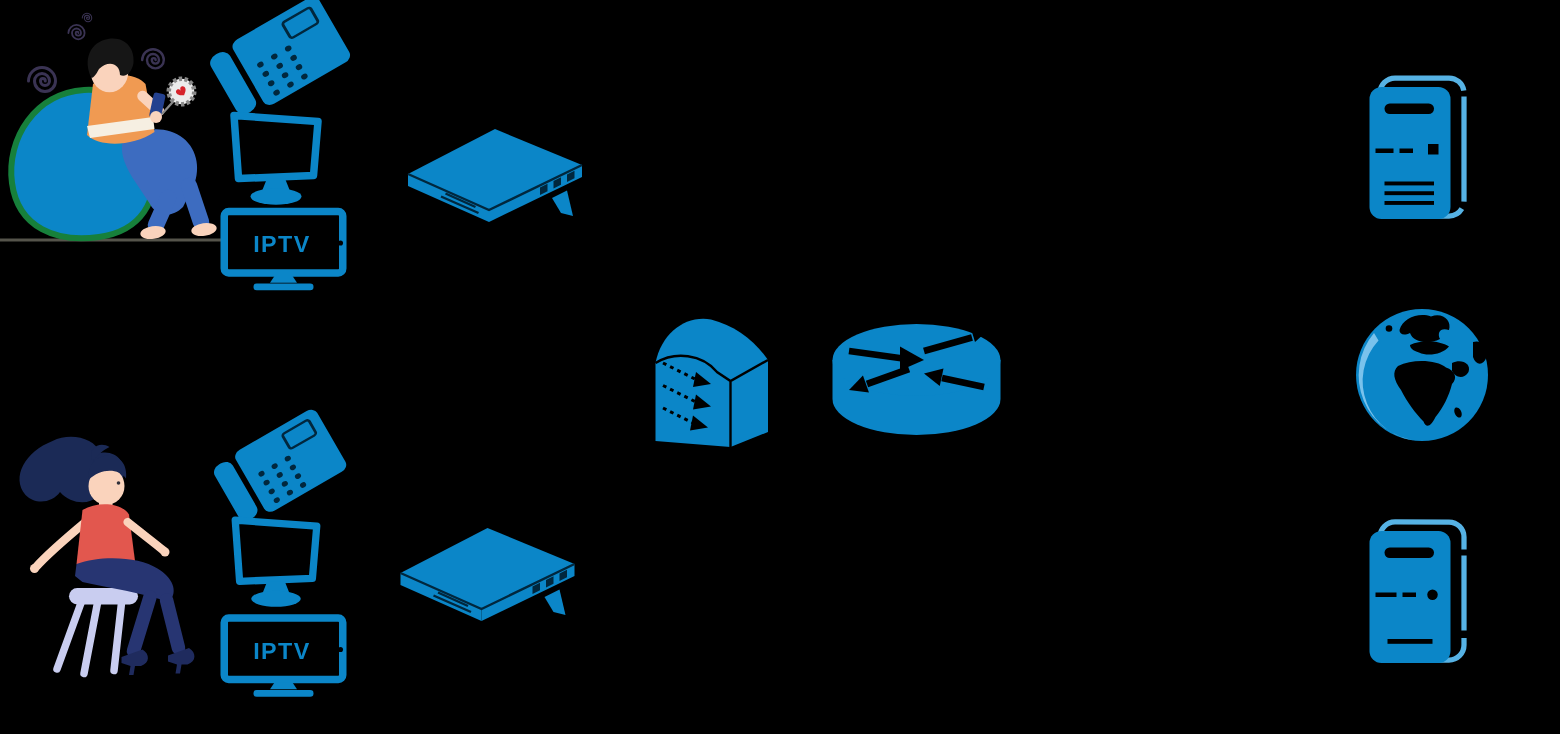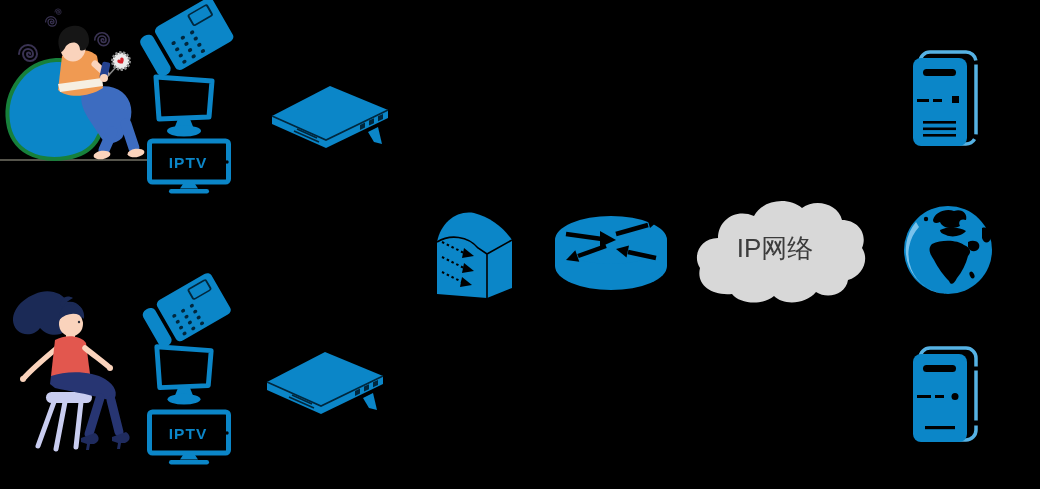--- a/index.html
+++ b/index.html
@@ -205,26 +205,20 @@
         <path d="M64,22 L96,13" class="stroke-black" style="stroke-width:4.5"></path>
         <polygon points="108,7 98,16 94.6,4.6" class="fill-black"></polygon>
         <path d="M54,34 L26,44" class="stroke-black" style="stroke-width:4.5"></path>
         <polygon points="14,48 27.3,49.7 23.3,38.3" class="fill-black"></polygon>
         <path d="M104,46 L76,40" class="stroke-black" style="stroke-width:4.5"></path>
         <polygon points="64,37 74.5,45.4 77,33.6" class="fill-black"></polygon>
       </g>
     </svg>
   </div>
 
-  <div class="el" style="left:692px;top:196px;width:176px;height:108px">
-    <svg viewBox="0 0 176 108">
-      <path d="M40,98 C18,100 4,88 8,72 C0,60 8,42 26,42 C26,24 44,12 62,20 C70,4 96,0 110,12 C124,2 146,8 150,24 C166,24 176,38 170,52 C178,64 170,80 156,84 C154,98 136,104 124,96 C114,108 92,110 82,100 C70,110 48,108 40,98 Z" class="cloud-fill"></path>
-      <text x="83" y="52" text-anchor="middle" dominant-baseline="central" font-size="26" class="cloud-text">IP网络</text>
-    </svg>
-  </div>
 
   <div class="el" style="left:910px;top:50px;width:70px;height:104px">
     <svg viewBox="0 0 70 104">
       <rect x="10" y="2" width="56" height="92" rx="10" class="halo" style="stroke-width:3.5;stroke-dasharray:50 4 70 5 60 4"></rect>
       <rect x="3" y="8" width="54" height="88" rx="8" class="fill-blue"></rect>
       <rect x="13" y="19" width="33" height="7" rx="3.5" class="fill-black"></rect>
       <rect x="7" y="49" width="12" height="3" class="fill-black"></rect>
       <rect x="23" y="49" width="9" height="3" class="fill-black"></rect>
       <rect x="42" y="46" width="7" height="7" class="fill-black"></rect>
       <rect x="13" y="71" width="33" height="2.6" class="fill-black"></rect>

